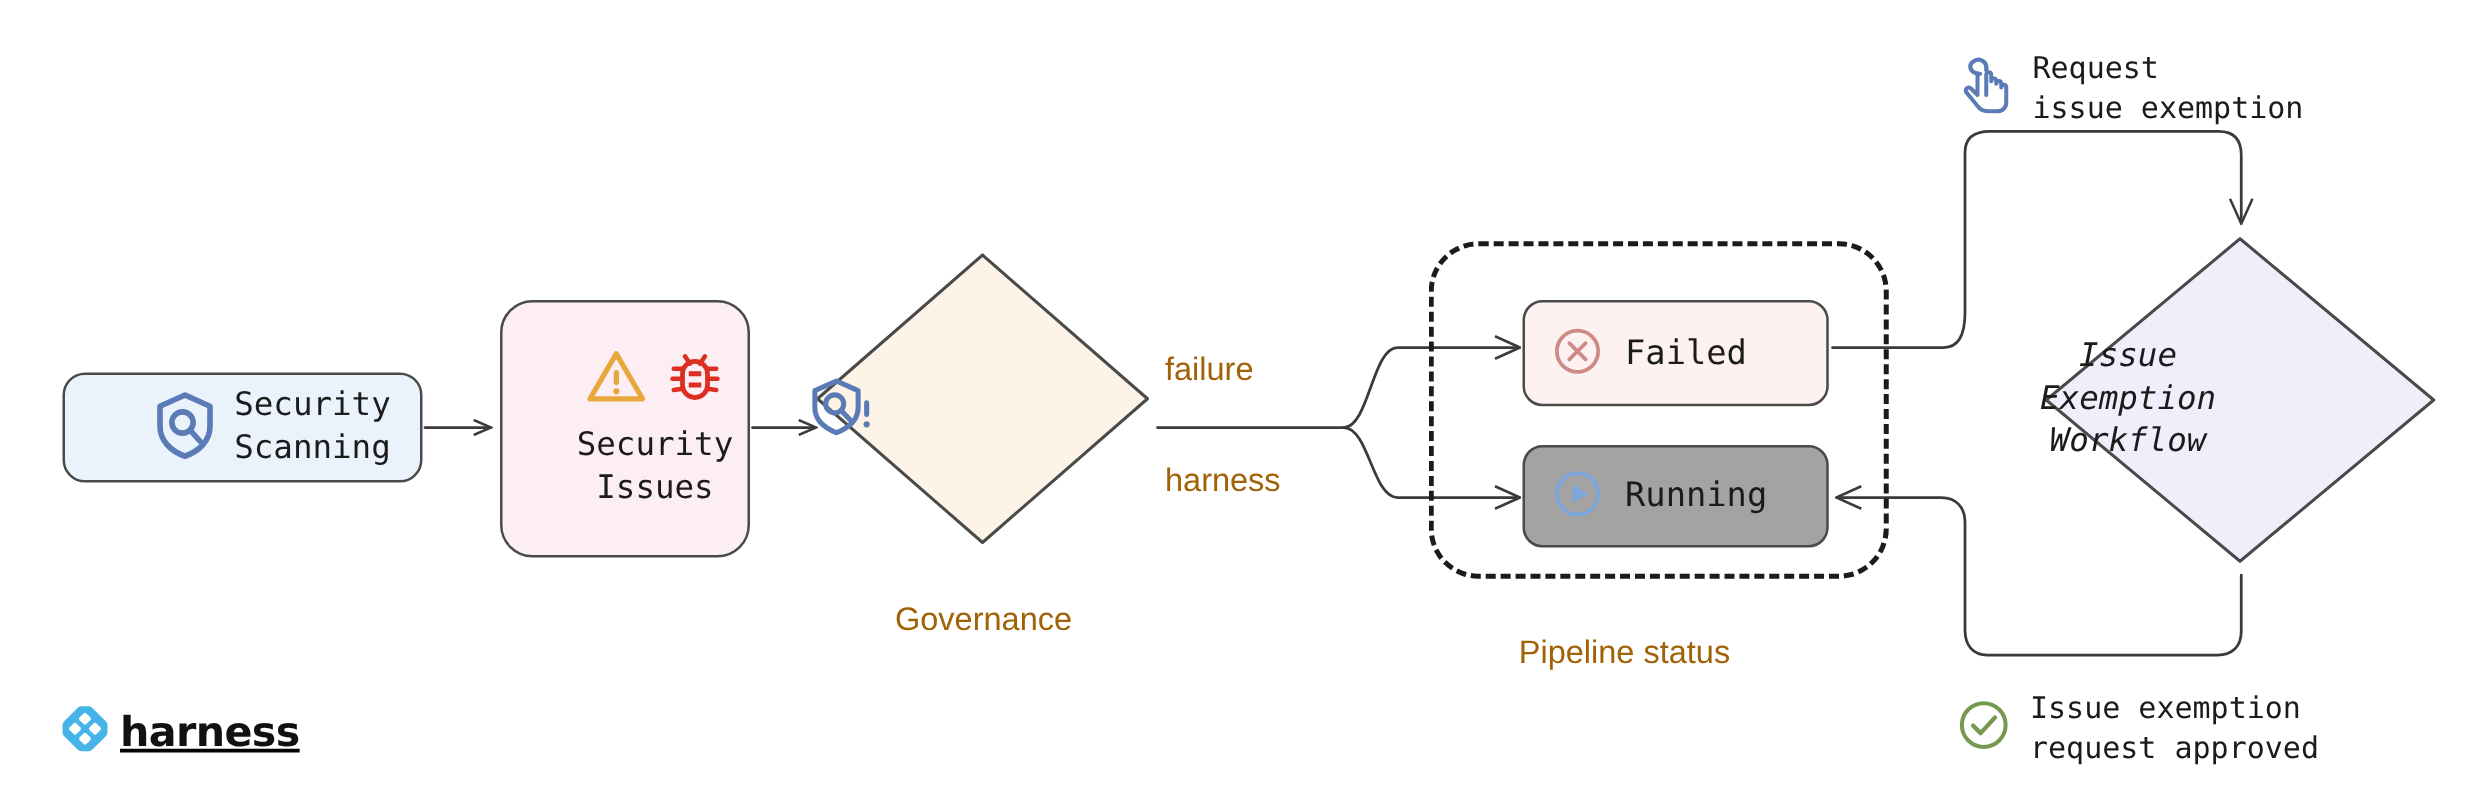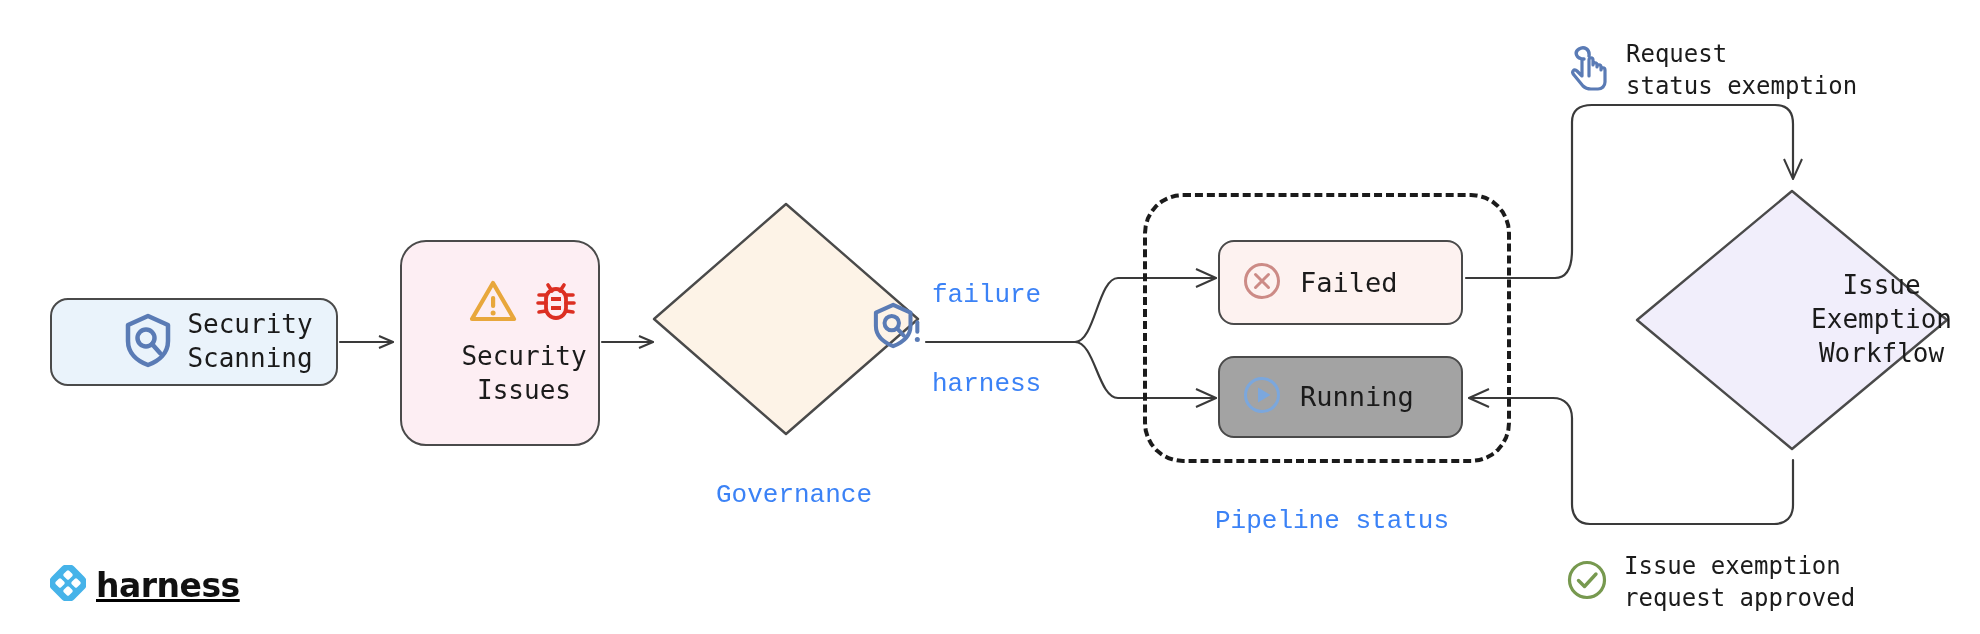--- a/index.html
+++ b/index.html
@@ -80,23 +80,24 @@
   .diamond-wrap {
     position: absolute;
   }
   .diamond-wrap svg { display: block; }
   .diamond-content {
     position: absolute;
     left: 0; top: 0;
     width: 100%; height: 100%;
     display: flex;
     flex-direction: column;
-    align-items: flex-end;
+    align-items: flex-start;
     justify-content: center;
     gap: 4px;
+    font-style: italic;
   }
   #governance-diamond { left: 648px; top: 198px; width: 276px; height: 242px; }
   #governance-diamond .node-label { font-size: 23px; }
   #governance-diamond .diamond-content { padding-top: 8px; }
 
   #exemption-diamond { left: 1632px; top: 186px; width: 320px; height: 268px; }
   #exemption-diamond .node-label { font-size: 26px; }
 
   
   #pipeline-status-box {
@@ -135,22 +136,22 @@
     left: 1218px;
     top: 356px;
     width: 245px;
     height: 82px;
     background: #a3a3a3;
   }
 
   
   .caption {
     position: absolute;
-    font-family: Liberation Mono, monospace;
-    color: #3b82f6;
+    font-family: Liberation Sans, sans-serif;
+    color: #a16207;
     white-space: pre;
     line-height: 1.3;
   }
   #label-failure { left: 932px; top: 279px; font-size: 26px; }
   #label-success { left: 932px; top: 368px; font-size: 26px; }
   #label-governance { left: 716px; top: 479px; font-size: 26px; }
   #label-pipeline-status { left: 1215px; top: 505px; font-size: 26px; }
 
   
   .note {
@@ -330,21 +331,21 @@
     <span>
       <svg width="40" height="46" viewBox="0 0 40 46" xmlns="http://www.w3.org/2000/svg">
         <path d="M14 14 C6 14 4 7 9 4 C14 1 20 4 19 11" fill="none" stroke="#5a7bb5" stroke-width="3.4" stroke-linecap="round" stroke-linejoin="round"></path>
         <path d="M12 15 L12 31 L7 26 C4 23 1 27 4 30 L13 41
                  C15 43 18 44 21 44 L28 44 C32 44 35 41 35 37
                  L35 25 C35 22 31 22 31 25 L31 22 C31 19 27 19 27 22
                  L27 20 C27 17 23 17 23 20 L23 15 C23 12 19 12 19 15 L19 31" fill="none" stroke="#5a7bb5" stroke-width="3.2" stroke-linecap="round" stroke-linejoin="round"></path>
       </svg>
     </span>
     <span class="note-text">Request
-status exemption</span>
+issue exemption</span>
   </div>
 
   <div class="note" id="note-approved">
     <span>
       <svg width="42" height="42" viewBox="0 0 42 42" xmlns="http://www.w3.org/2000/svg">
         <circle cx="21" cy="21" r="17.5" fill="none" stroke="#77994f" stroke-width="3.2"></circle>
         <path d="M12.5 21.5 L18.5 27.5 L30 15" fill="none" stroke="#77994f" stroke-width="3.4" stroke-linecap="round" stroke-linejoin="round"></path>
       </svg>
     </span>
     <span class="note-text">Issue exemption

